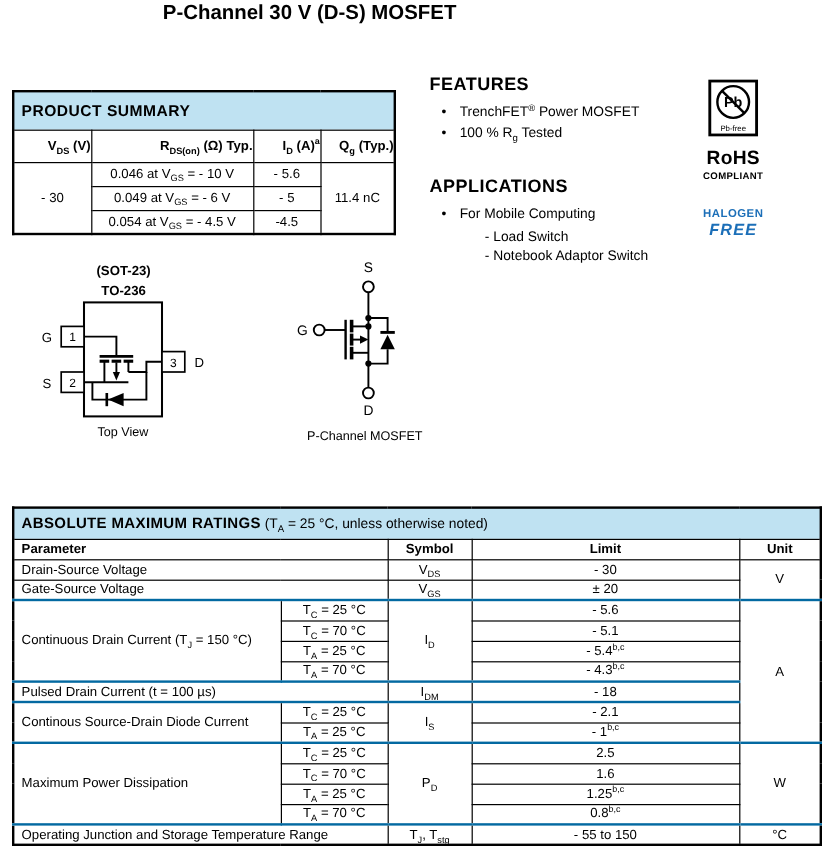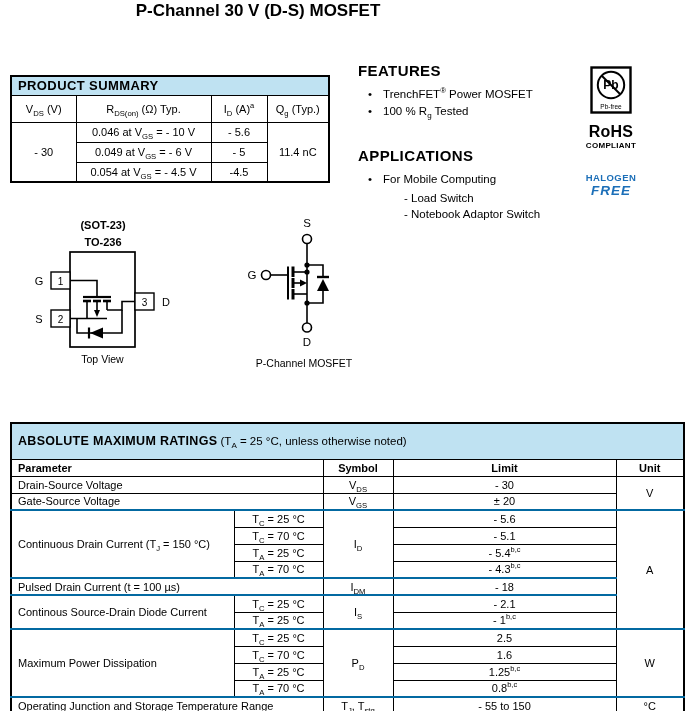--- a/index.html
+++ b/index.html
@@ -18,23 +18,23 @@
   sup{font-size:0.68em;line-height:0;vertical-align:super;}
 
   table{border-collapse:collapse;table-layout:fixed;}
   td{padding:0;vertical-align:middle;}
 
   
   .ps-table{position:absolute;left:10px;top:75px;width:320px;border:2px solid #000;}
   .ps-table td{border:1px solid #000;text-align:center;font-size:11px;}
   .ps-table tr.blue td{background:var(--table-header-bg);text-align:left;
     font-weight:bold;font-size:13px;padding-left:6px;letter-spacing:0.4px;}
-  .ps-table tr.blue{height:19px;}
+  .ps-table tr.blue{height:32px;}
   .ps-table tr.ch{height:27px;}
-  .ps-table tr.ch td{font-weight:normal;}
+  .ps-table tr.ch td{font-weight:bold;text-align:right;}
   .ps-table tr.data{height:20px;}
 
   
   .features{position:absolute;left:358px;top:62px;width:228px;}
   .applications{position:absolute;left:358px;top:147px;width:228px;}
   .sec-heading{font-size:15px;font-weight:bold;letter-spacing:0.4px;margin-bottom:9px;}
   .bullet-row{font-size:11.5px;margin-bottom:5px;padding-left:10px;}
   .bullet-row::before{content:"•";margin-right:11px;}
   .sub-list{margin-left:46px;font-size:11.5px;line-height:16px;}
 
@@ -47,21 +47,21 @@
 
   
   .pkg-svg{position:absolute;left:25px;top:215px;}
   .sym-svg{position:absolute;left:240px;top:215px;}
   svg text{font-family:"Liberation Sans", sans-serif;fill:#000;}
 
   
   .abs-table{position:absolute;left:10px;top:422px;width:675px;border:2px solid #000;}
   .abs-table td{border:1px solid #000;text-align:center;font-size:11px;}
   .abs-table tr{height:17px;}
-  .abs-table tr.blue{height:36px;border-radius:10px;}
+  .abs-table tr.blue{height:26px;border-radius:10px;}
   .abs-table tr.blue td{background:var(--table-header-bg);text-align:left;padding-left:6px;}
   .hdr-bold{font-weight:bold;font-size:12.5px;letter-spacing:0.3px;}
   .hdr-note{font-size:11.5px;}
   .abs-table tr.ch td{font-weight:bold;margin-left:40px;}
   .abs-table td.pl{text-align:left;padding-left:6px;}
   .abs-table tr.grp td{border-top:2px solid #0369a1;}
 </style>
 </head>
 <body>
 

